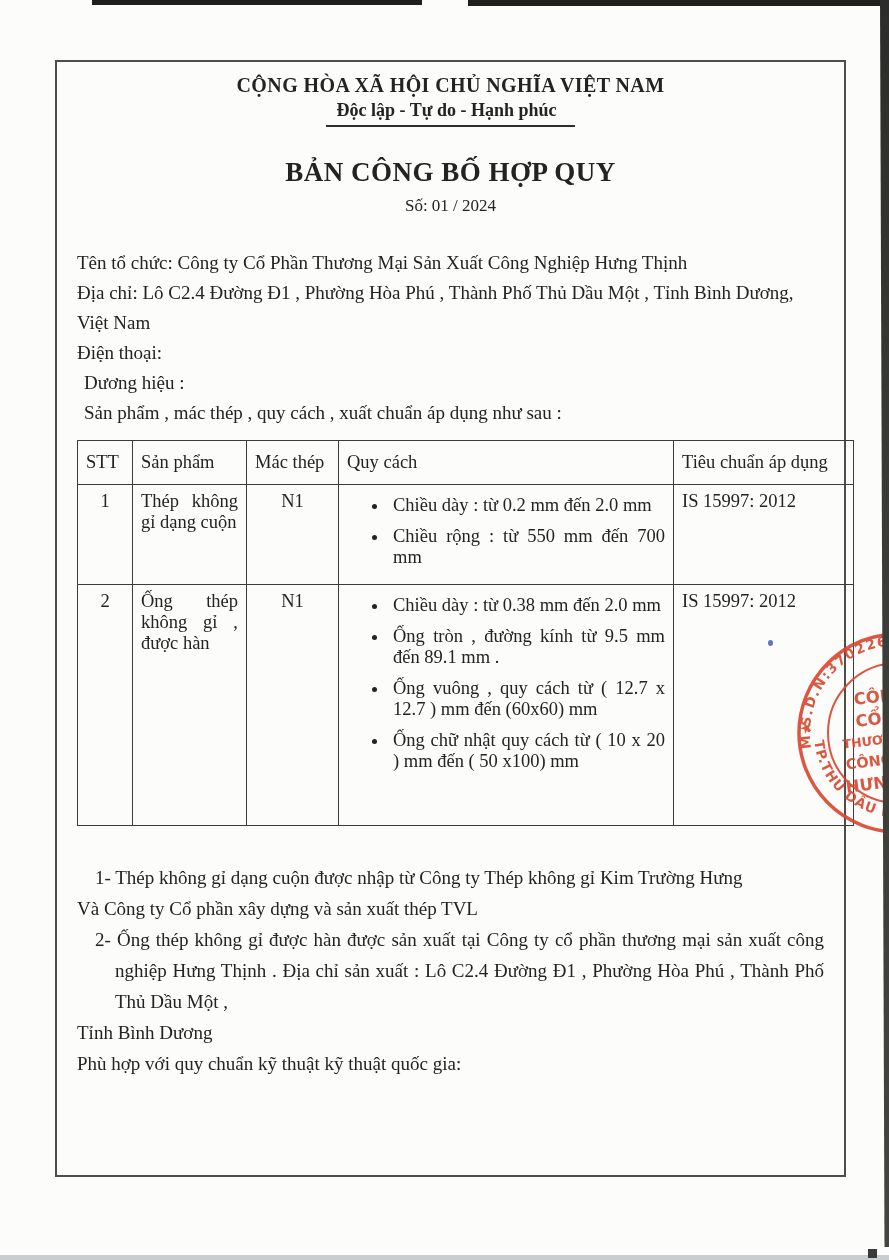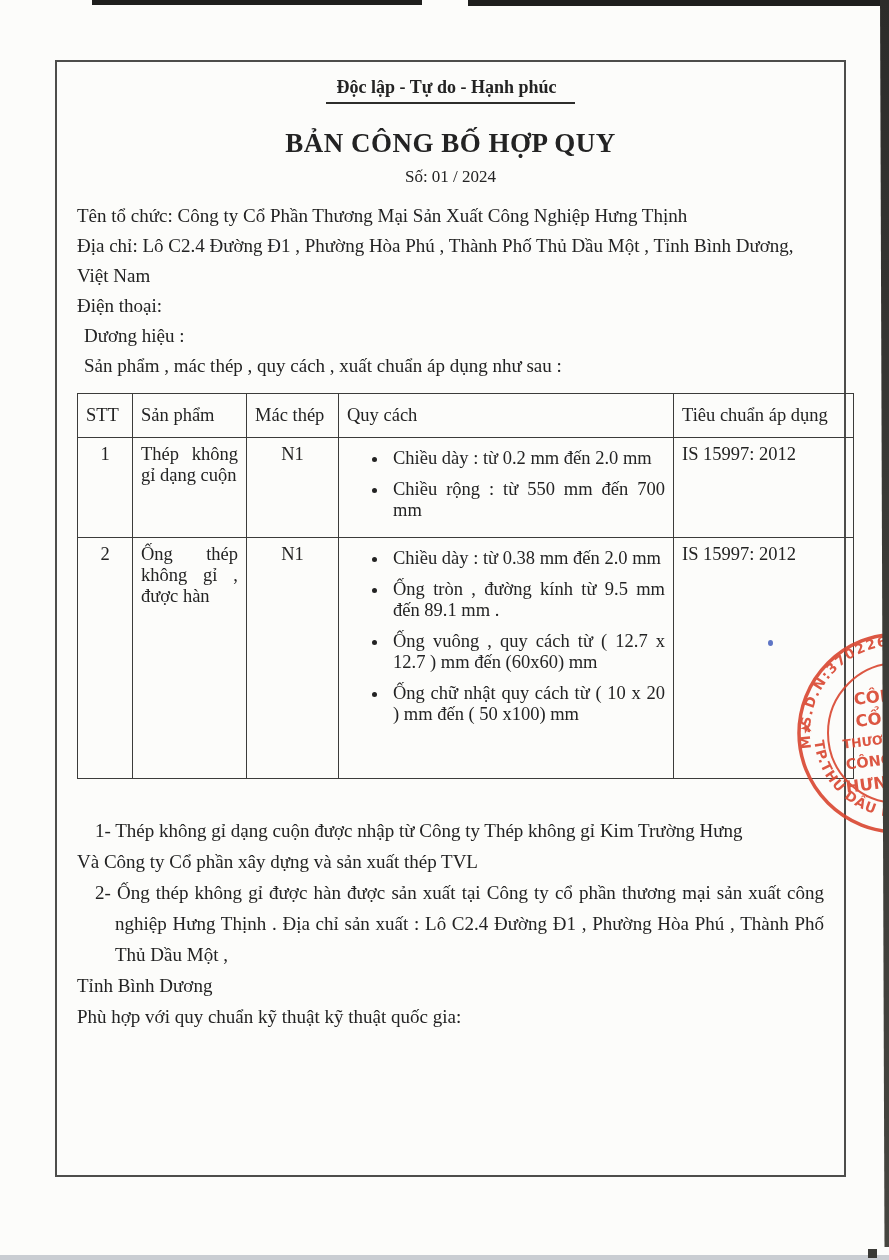--- a/index.html
+++ b/index.html
@@ -35,24 +35,24 @@
     background:transparent;
   }
 
   .center { text-align:center; }
   .nat-title { font-size:20px; font-weight:bold; letter-spacing:.4px; }
   .motto-wrap { margin-top:3px; }
   .motto {
     display:inline-block; font-size:18px; font-weight:bold;
     border-bottom:2px solid #2d2d2b; padding:0 18px 4px 10px;
   }
-  .doc-title { margin-top:24px; font-size:27px; font-weight:bold; letter-spacing:.5px; }
+  .doc-title { margin-top:30px; font-size:27px; font-weight:bold; letter-spacing:.5px; }
   .doc-number { margin-top:8px; font-size:17px; }
 
-  .info { margin-top:14px; font-size:19px; line-height:30px; }
+  .info { margin-top:32px; font-size:19px; line-height:30px; }
   .info p { text-align:left; }
   .info .ind { padding-left:7px; }
   .bold { font-weight:bold; }
 
   table.spec {
     margin-top:12px; width:776px; border-collapse:collapse;
     font-size:18.5px; table-layout:fixed;border-radius:9px;
   }
   table.spec th, table.spec td {
     border:1.8px solid #3c3c3a; vertical-align:top; padding:6px 8px;
@@ -88,20 +88,21 @@
 
   <div class="top-mark m1"></div>
   <div class="top-mark m2"></div>
   <div class="edge-band"></div>
   <div class="bottom-strip"></div>
   <div class="bottom-corner"></div>
   <div class="ink-dot"></div>
 
   <div class="frame">
 
+    <div class="center nat-title">CỘNG HÒA XÃ HỘI CHỦ NGHĨA VIỆT NAM</div>
     <div class="center motto-wrap">
       <span class="motto">Độc lập - Tự do - Hạnh phúc</span>
     </div>
 
     <div class="center doc-title">BẢN CÔNG BỐ HỢP QUY</div>
     <div class="center doc-number">Số: 01 / 2024</div>
 
     <div class="info">
       <p>Tên tổ chức: Công ty Cổ Phần Thương Mại Sản Xuất Công Nghiệp Hưng Thịnh</p>
       <p>Địa chỉ: Lô C2.4 Đường Đ1 , Phường Hòa Phú , Thành Phố Thủ Dầu Một , Tỉnh Bình Dương, Việt Nam</p>

